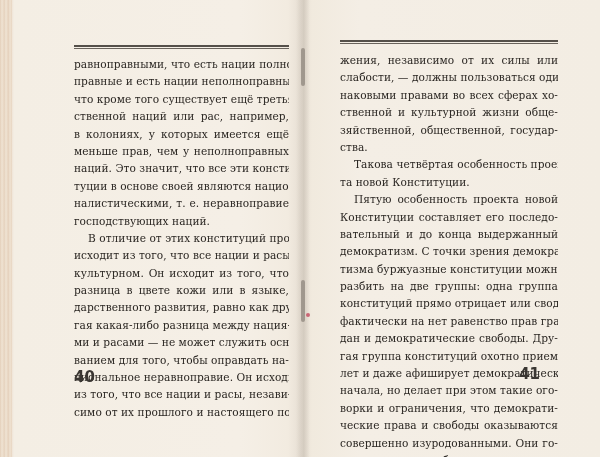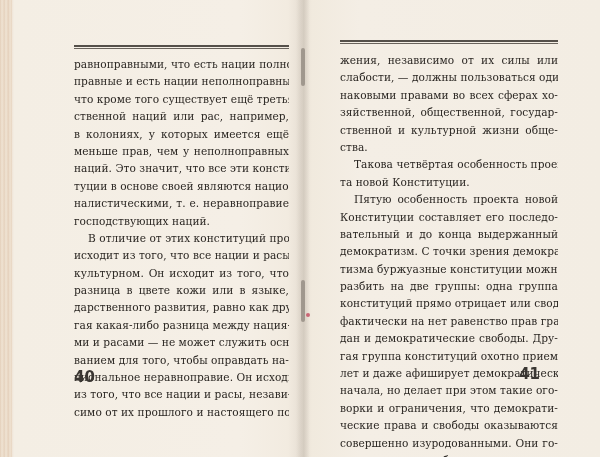--- a/index.html
+++ b/index.html
@@ -136,22 +136,22 @@
       </div>
     <div class="page-number">40</div>
   </div>
 
   <div class="page right">
     <div class="rule"></div>
     <div class="text" id="right-text">
         <span class="line">жения, независимо от их силы или</span>
         <span class="line">слабости, — должны пользоваться оди-</span>
         <span class="line">наковыми правами во всех сферах хо-</span>
+        <span class="line">ственной и культурной жизни обще-</span>
         <span class="line">зяйственной, общественной, государ-</span>
-        <span class="line">ственной и культурной жизни обще-</span>
         <span class="line last">ства.</span>
         <span class="line indent">Такова четвёртая особенность проек-</span>
         <span class="line last">та новой Конституции.</span>
         <span class="line indent">Пятую особенность проекта новой</span>
         <span class="line">Конституции составляет его последо-</span>
         <span class="line">вательный и до конца выдержанный</span>
         <span class="line">демократизм. С точки зрения демокра-</span>
         <span class="line">тизма буржуазные конституции можно</span>
         <span class="line">разбить на две группы: одна группа</span>
         <span class="line">конституций прямо отрицает или сводит</span>

